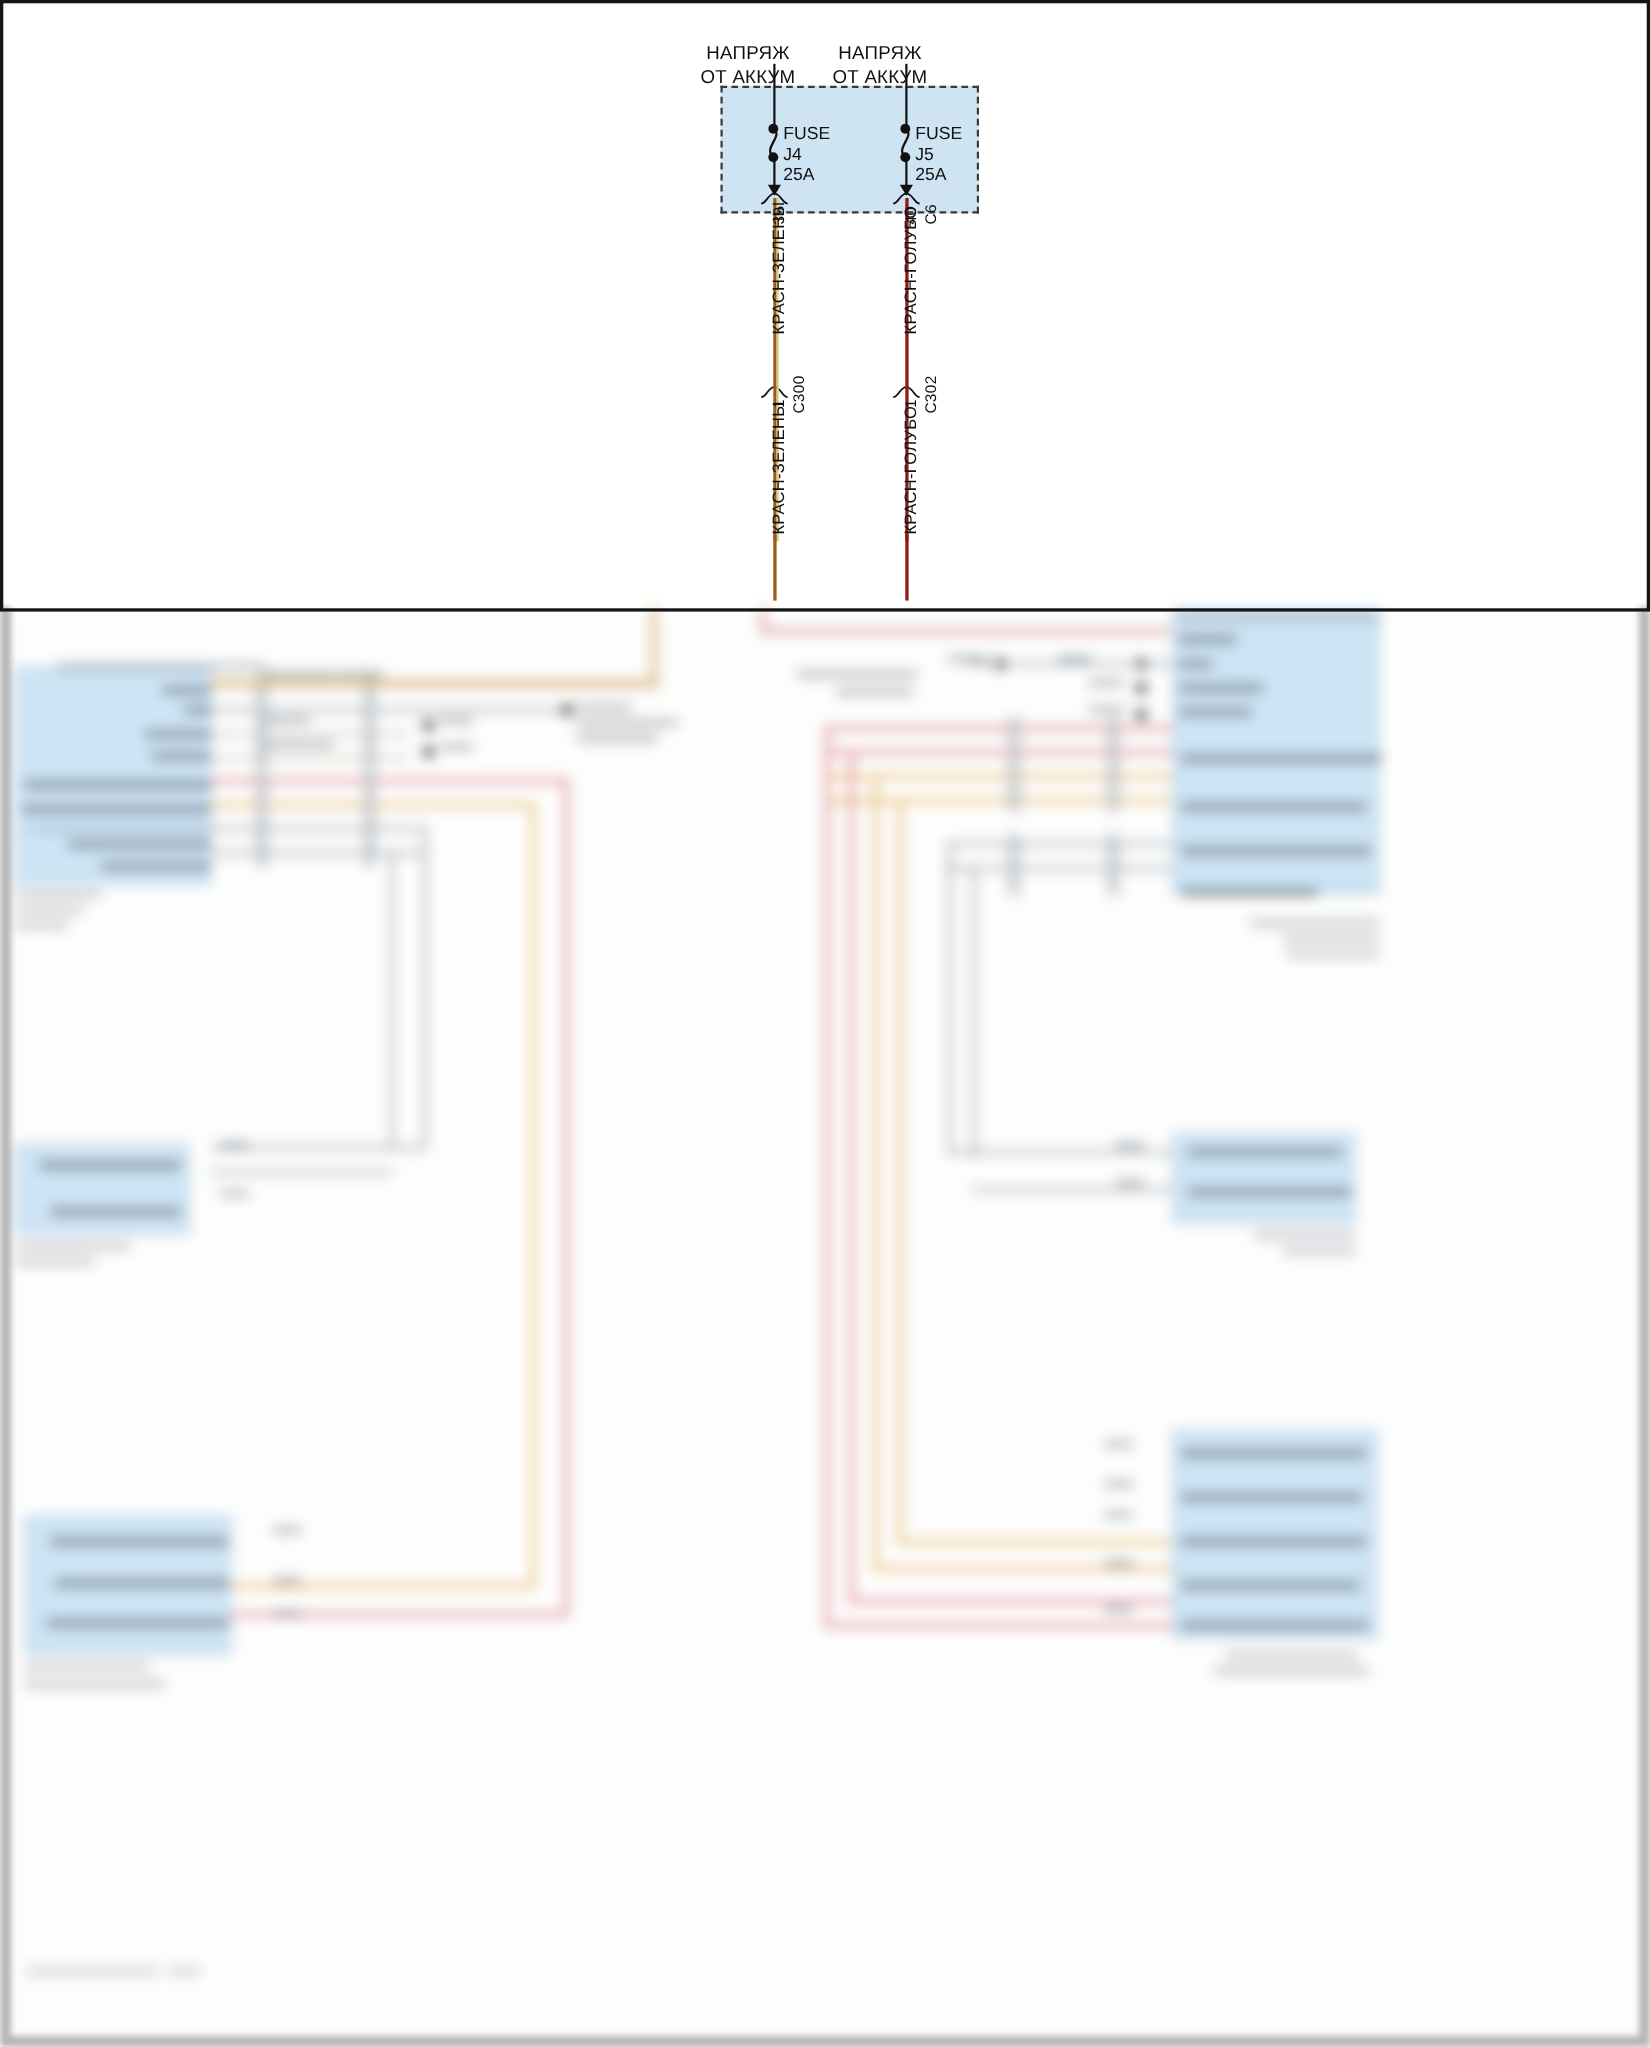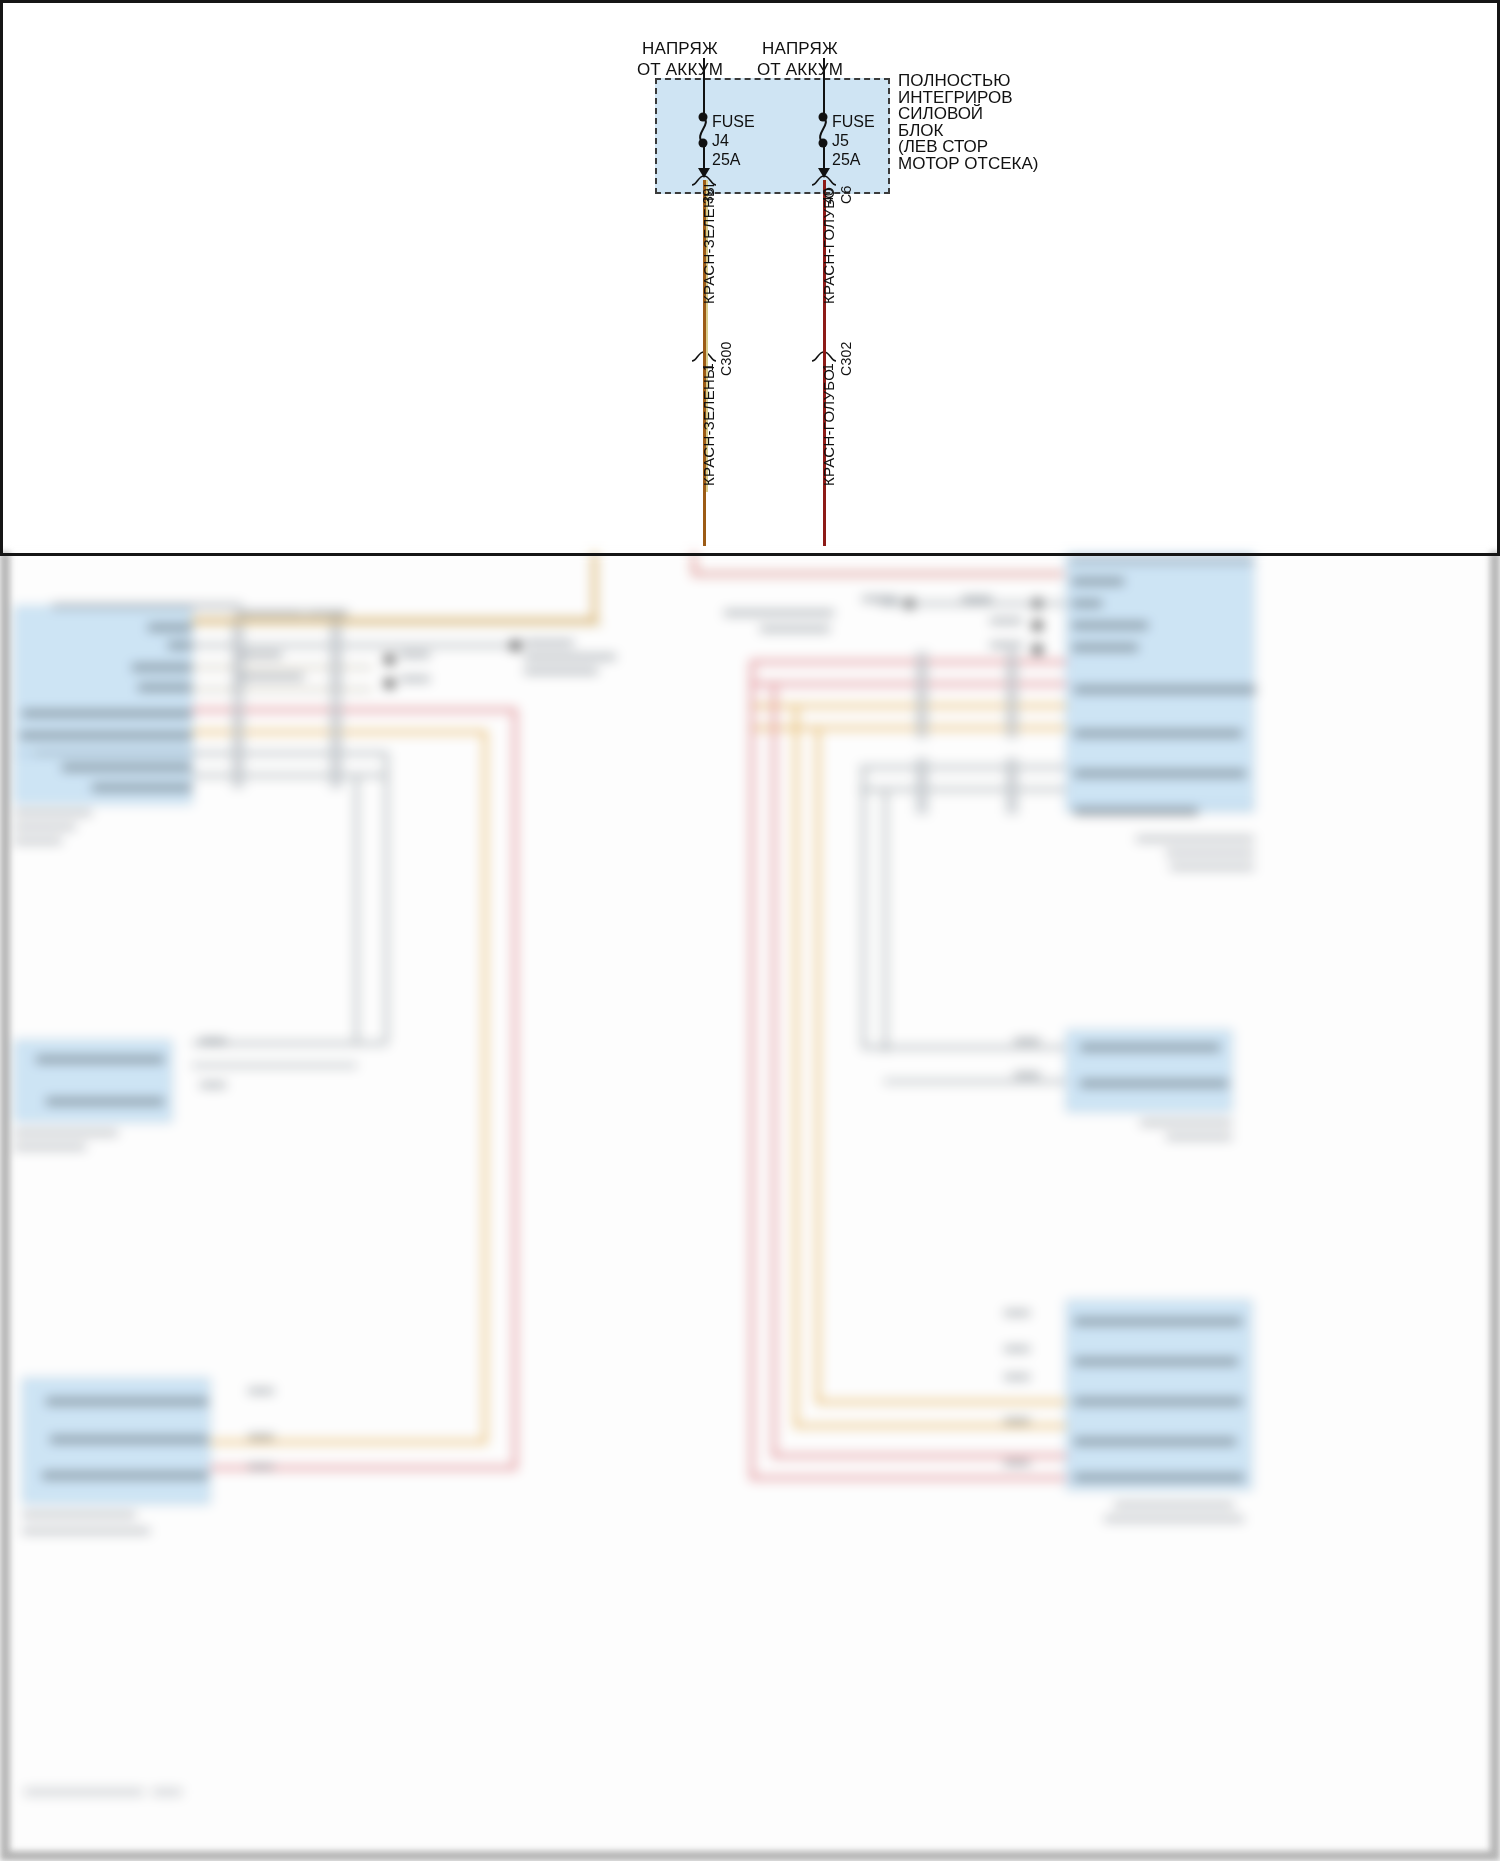--- a/index.html
+++ b/index.html
@@ -404,23 +404,17 @@
     <div class="vtext" id="wname-r1">КРАСН-ГОЛУБО</div>
 
     <div class="vtext small" id="pin1-l">1</div>
     <div class="vtext small" id="cid-l">C300</div>
     <div class="vtext small" id="pin1-r">1</div>
     <div class="vtext small" id="cid-r">C302</div>
 
     <div class="vtext" id="wname-l2">КРАСН-ЗЕЛЕНЫ</div>
     <div class="vtext" id="wname-r2">КРАСН-ГОЛУБО</div>
 
-    <div id="pdu-desc">ПОЛНОСТЬЮ
-ИНТЕГРИРОВ
-СИЛОВОЙ
-БЛОК
-(ЛЕВ СТОР
-МОТОР ОТСЕКА)</div>
   </div>
 
   <div class="frame-bottom"></div>
   <div class="frame-top"></div>
 </div>
 
 </body></html>

